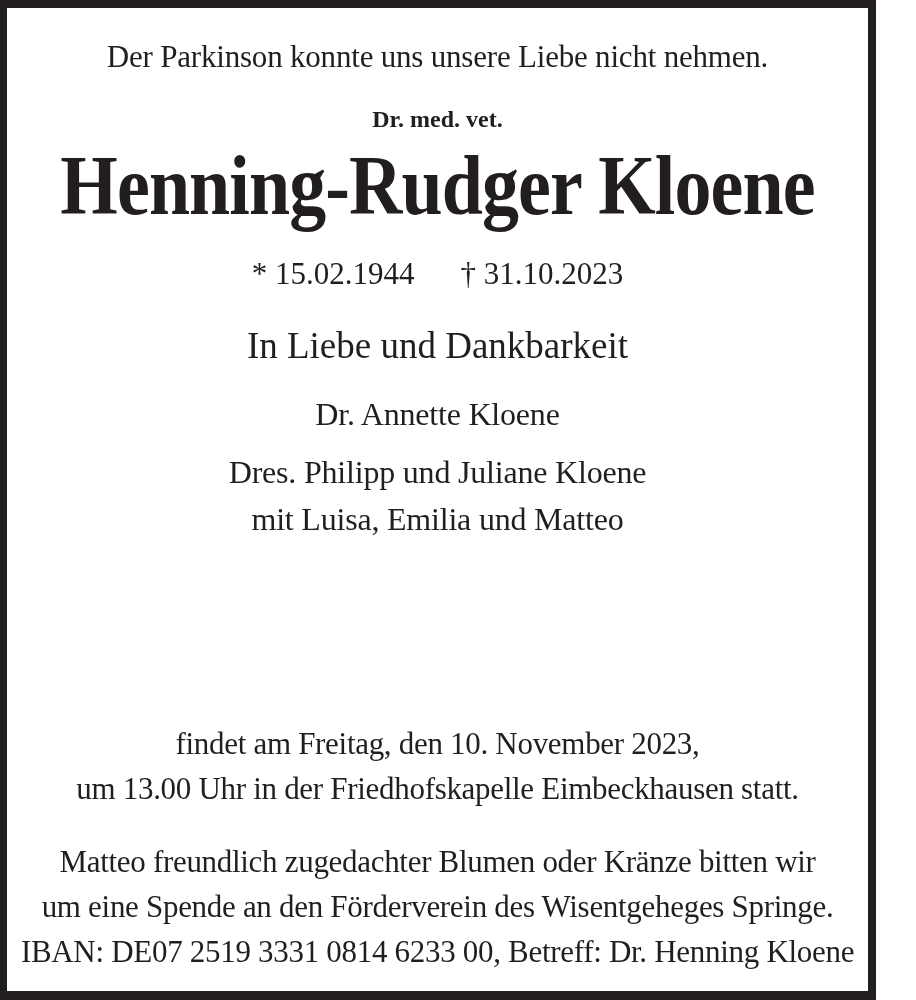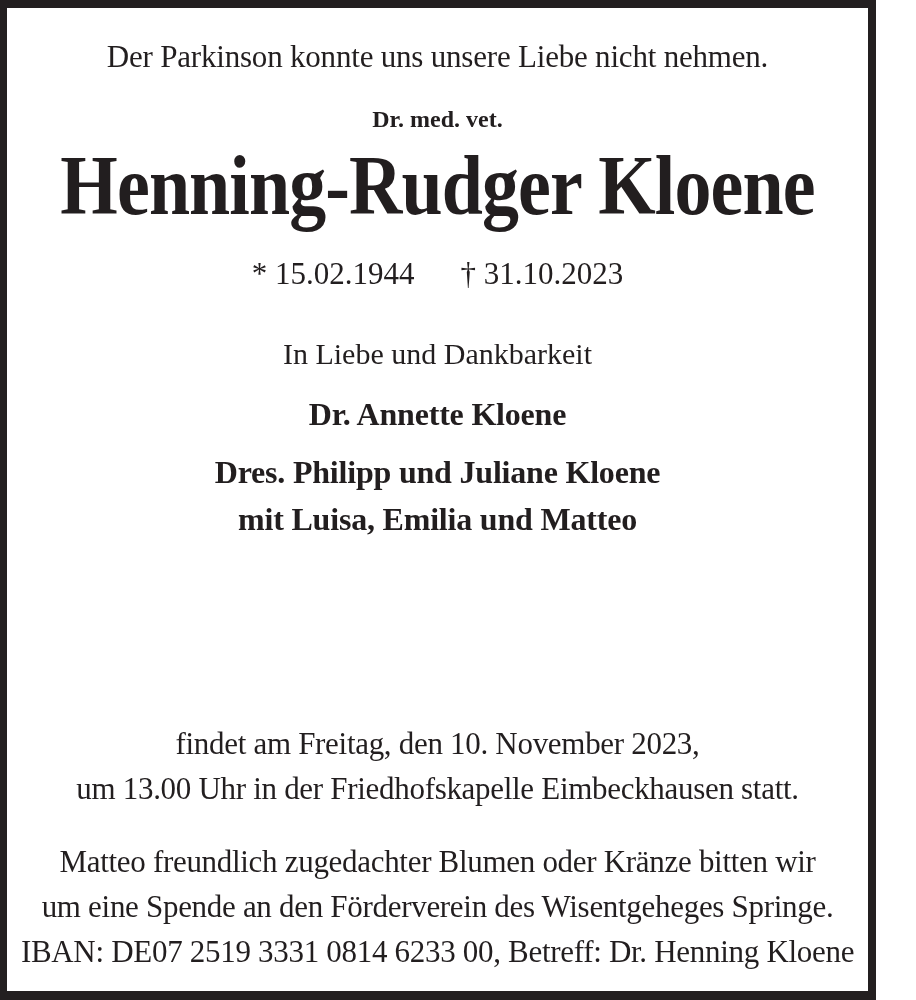--- a/index.html
+++ b/index.html
@@ -34,23 +34,23 @@
     transform-origin:50% 0;
     white-space:nowrap;
   }
 
   .dates {
     position:absolute; top:248px; left:0; right:0;
     display:flex; justify-content:center; gap:46px;
     font-size:31px;
   }
 
-  .dedication { top:329px; font-size:30px; }
+  .dedication { top:316px; font-size:37px; }
 
-  .mourner { font-weight:bold; font-size:32px; line-height:47px; letter-spacing:-0.2px; }
+  .mourner { font-weight:normal; font-size:32px; line-height:47px; letter-spacing:-0.2px; }
   .mourner-1 { top:383px; }
   .mourner-2 { top:441px; }
   .mourner-3 { top:544px; }
 
   .bodyblock { font-size:31px; line-height:45px; letter-spacing:-0.3px; }
   .funeral   { top:668px; }
   .donation  { top:831px; }
 </style>
 </head>
 <body>

